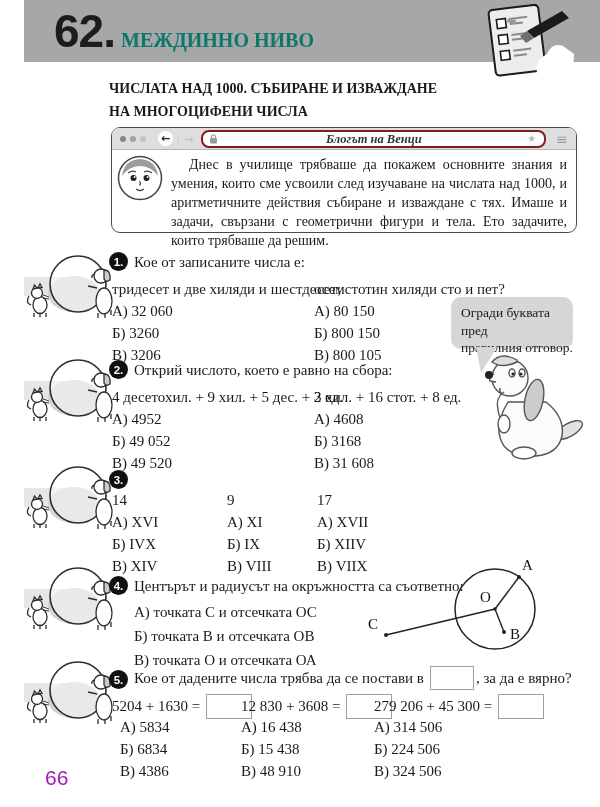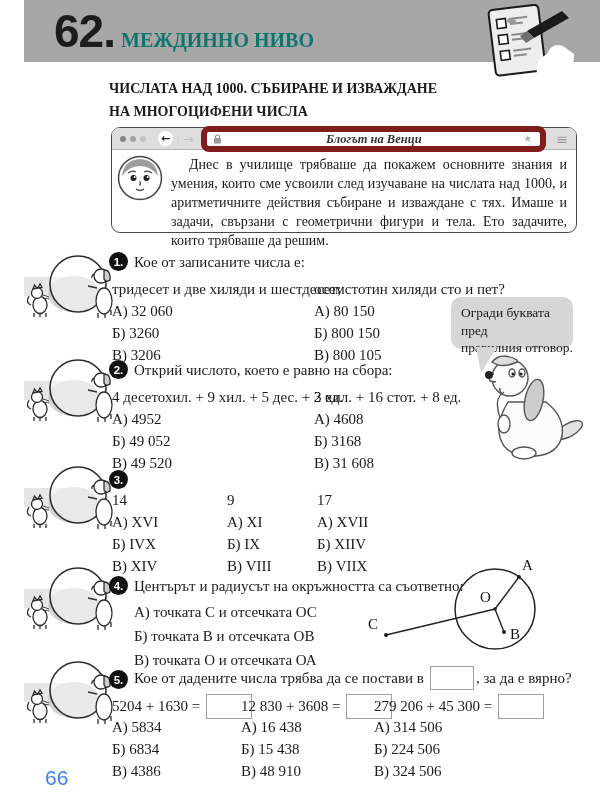--- a/index.html
+++ b/index.html
@@ -21,21 +21,21 @@
            border-radius:9px;background:#fff;box-sizing:border-box;}
   .browser-bar{height:22px;background:#dedede;border-bottom:1px solid #b5b5b5;
                border-radius:7px 7px 0 0;display:flex;align-items:center;padding:0 8px;box-sizing:border-box;}
   .dot{width:6px;height:6px;border-radius:50%;margin-right:4px;}
   .d1{background:#868686;} .d2{background:#a3a3a3;} .d3{background:#c2c2c2;}
   .nav-back{width:15px;height:15px;border-radius:50%;background:#fff;display:flex;align-items:center;
             justify-content:center;font-size:11px;font-weight:bold;color:#222;margin-left:8px;
             font-family:"DejaVu Sans",sans-serif;}
   .nav-sep{color:#c0c0c0;font-size:11px;margin:0 4px;}
   .nav-fwd{color:#bdbdbd;font-size:12px;font-family:"DejaVu Sans",sans-serif;}
-  .url-pill{position:relative;flex:1;height:14px;background:#fff;border:6px solid #7f1d1d;
+  .url-pill{position:relative;flex:1;height:14px;background:#fff;border:2px solid #7f1d1d;
             border-radius:8px;margin:0 10px 0 8px;}
   .url-title{position:absolute;left:0;right:0;top:0;text-align:center;font-size:12.5px;line-height:14px;
              font-weight:bold;font-style:italic;color:#333;}
   .url-lock{position:absolute;left:6px;top:2px;}
   .url-star{position:absolute;right:8px;top:0;font-size:10px;line-height:14px;color:#b5b5b5;
             font-family:"DejaVu Sans",sans-serif;}
   .menu-icon{color:#9a9a9a;font-size:14px;font-family:"DejaVu Sans",sans-serif;}
   .browser-content{display:flex;padding:5px 9px 0 5px;}
   .blog-paragraph{flex:1;margin-left:8px;font-size:14px;line-height:19px;text-align:justify;
                   text-indent:18px;}
@@ -52,21 +52,21 @@
           border-radius:10px;box-sizing:border-box;padding:7px 0 0 10px;font-size:13.5px;line-height:17.5px;}
   .bubble-tail{position:absolute;left:452px;top:347px;}
   .dog-art{position:absolute;left:450px;top:350px;}
   .circle-art{position:absolute;left:340px;top:556px;}
   .eq{position:absolute;display:flex;align-items:center;font-size:15px;}
   .answer-box{display:inline-block;width:46px;height:25px;background:#fff;border:1.5px solid #9e9e9e;
               box-sizing:border-box;margin-left:6px;}
   .q5line{position:absolute;left:110px;top:666px;display:flex;align-items:center;font-size:15px;}
   .q5line .answer-box{width:44px;height:24px;margin:0 2px 0 6px;}
   .page-number{position:absolute;left:21px;top:766px;font-family:"Liberation Sans",sans-serif;
-               font-size:21px;color:#3b82f6;}
+               font-size:21px;color:#a21caf;}
   .edge-tab{position:absolute;right:0;width:8px;height:23px;background:#d9d9d9;border-radius:2px 0 0 2px;}
 </style>
 </head>
 <body>
 
 <div class="page">
 
   <div class="band"></div>
   <div class="lesson-number">62.</div>
   <div class="lesson-type">МЕЖДИННО НИВО</div>
@@ -345,21 +345,21 @@
     <span class="answer-box"></span>
   </div>
   <div class="eq" style="left:217px;top:694px">
     <span>12 830 + 3608 =</span>
     <span class="answer-box"></span>
   </div>
   <div class="eq" style="left:350px;top:694px">
     <span>279 206 + 45 300 =</span>
     <span class="answer-box"></span>
   </div>
-  <div class="col" style="left:88px;top:716px">
+  <div class="col" style="left:96px;top:716px">
     <div>А) 5834</div>
     <div>Б) 6834</div>
     <div>В) 4386</div>
   </div>
   <div class="col" style="left:217px;top:716px">
     <div>А) 16 438</div>
     <div>Б) 15 438</div>
     <div>В) 48 910</div>
   </div>
   <div class="col" style="left:350px;top:716px">

